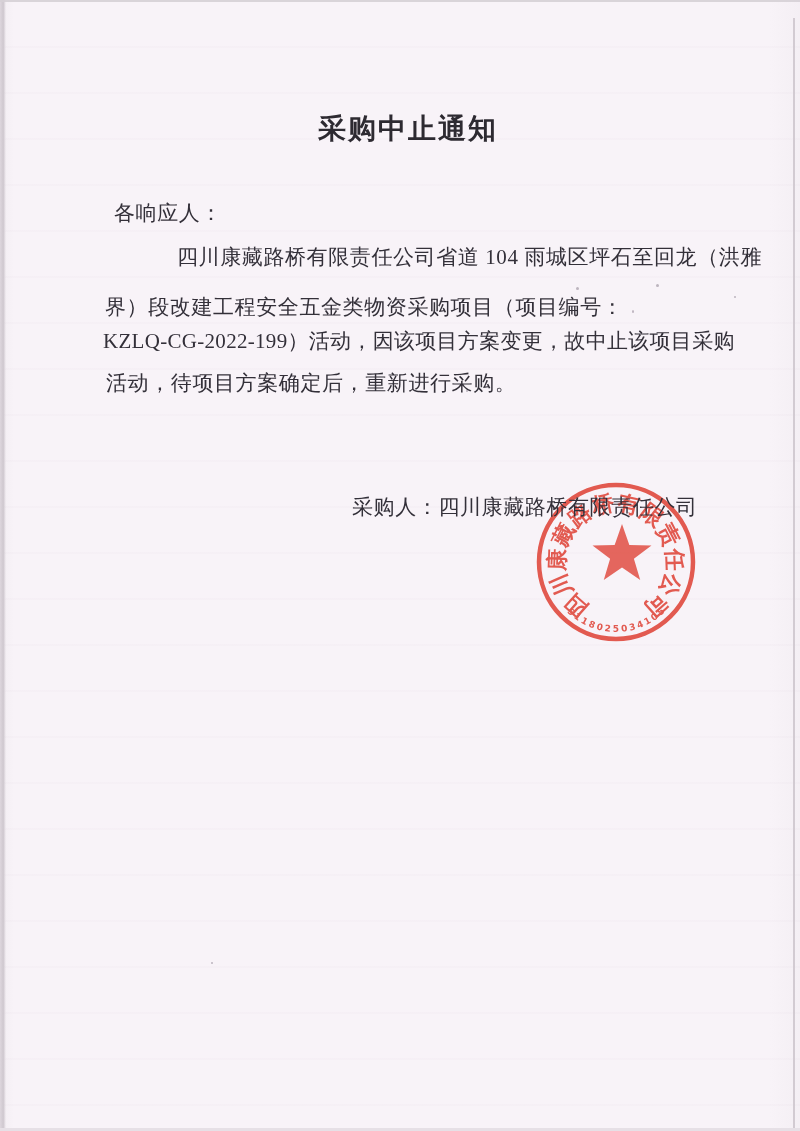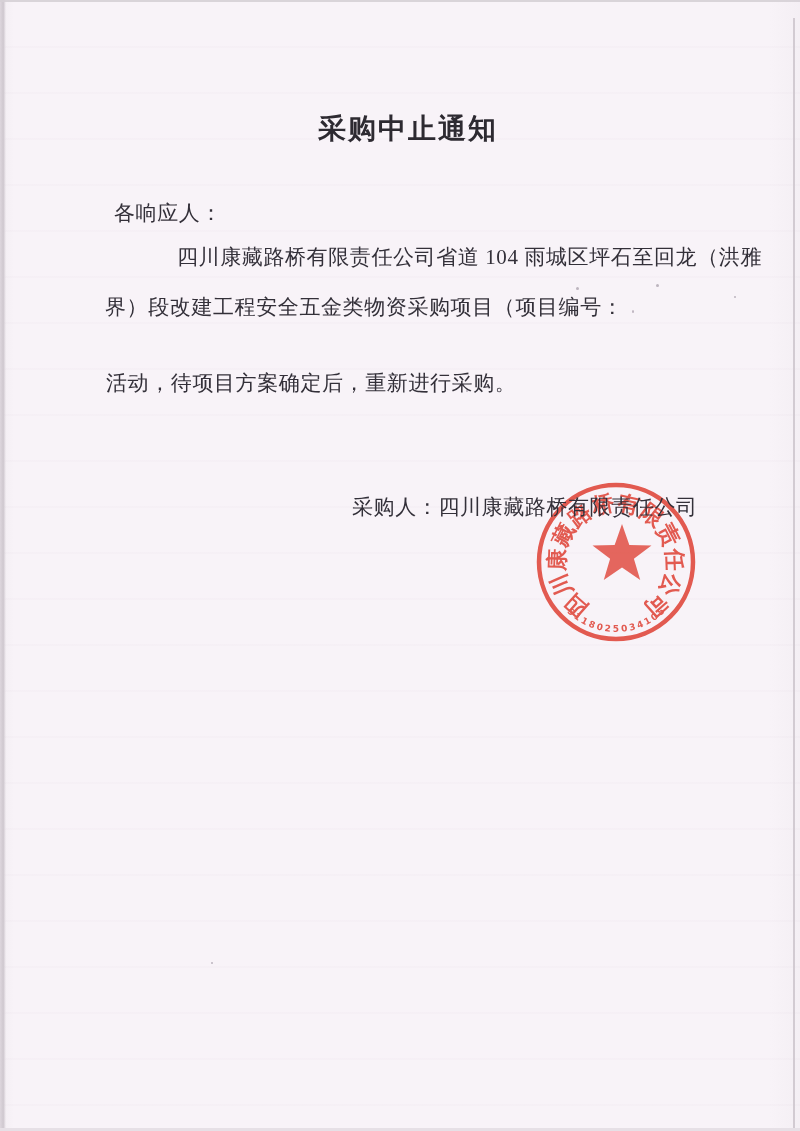--- a/index.html
+++ b/index.html
@@ -76,20 +76,21 @@
   <div class="edge-right"></div>
   <div class="edge-top"></div>
   <div class="edge-bottom"></div>
 
   <div class="title">采购中止通知</div>
 
   <div class="bodytext salutation">各响应人：</div>
 
   <div class="bodytext line-0">四川康藏路桥有限责任公司省道 104 雨城区坪石至回龙（洪雅</div>
   <div class="bodytext line-1">界）段改建工程安全五金类物资采购项目（项目编号：</div>
+  <div class="bodytext line-2">KZLQ-CG-2022-199）活动，因该项目方案变更，故中止该项目采购</div>
   <div class="bodytext signature">采购人：四川康藏路桥有限责任公司</div>
 
   <div class="bodytext line-3">活动，待项目方案确定后，重新进行采购。</div>
 
 
   <svg class="seal" id="seal-svg" viewBox="0 0 200 200" xmlns="http://www.w3.org/2000/svg">
     <circle id="seal-ring" cx="100" cy="100" r="77" fill="none" stroke-width="4.5" stroke="#df4539"></circle>
     <g id="seal-star-group">
         <polygon points="106.00,62.00 113.35,82.89 135.48,83.42 117.89,96.86 124.22,118.08 106.00,105.50 87.78,118.08 94.11,96.86 76.52,83.42 98.65,82.89" fill="#df4539" opacity="0.92"></polygon>
       </g>

